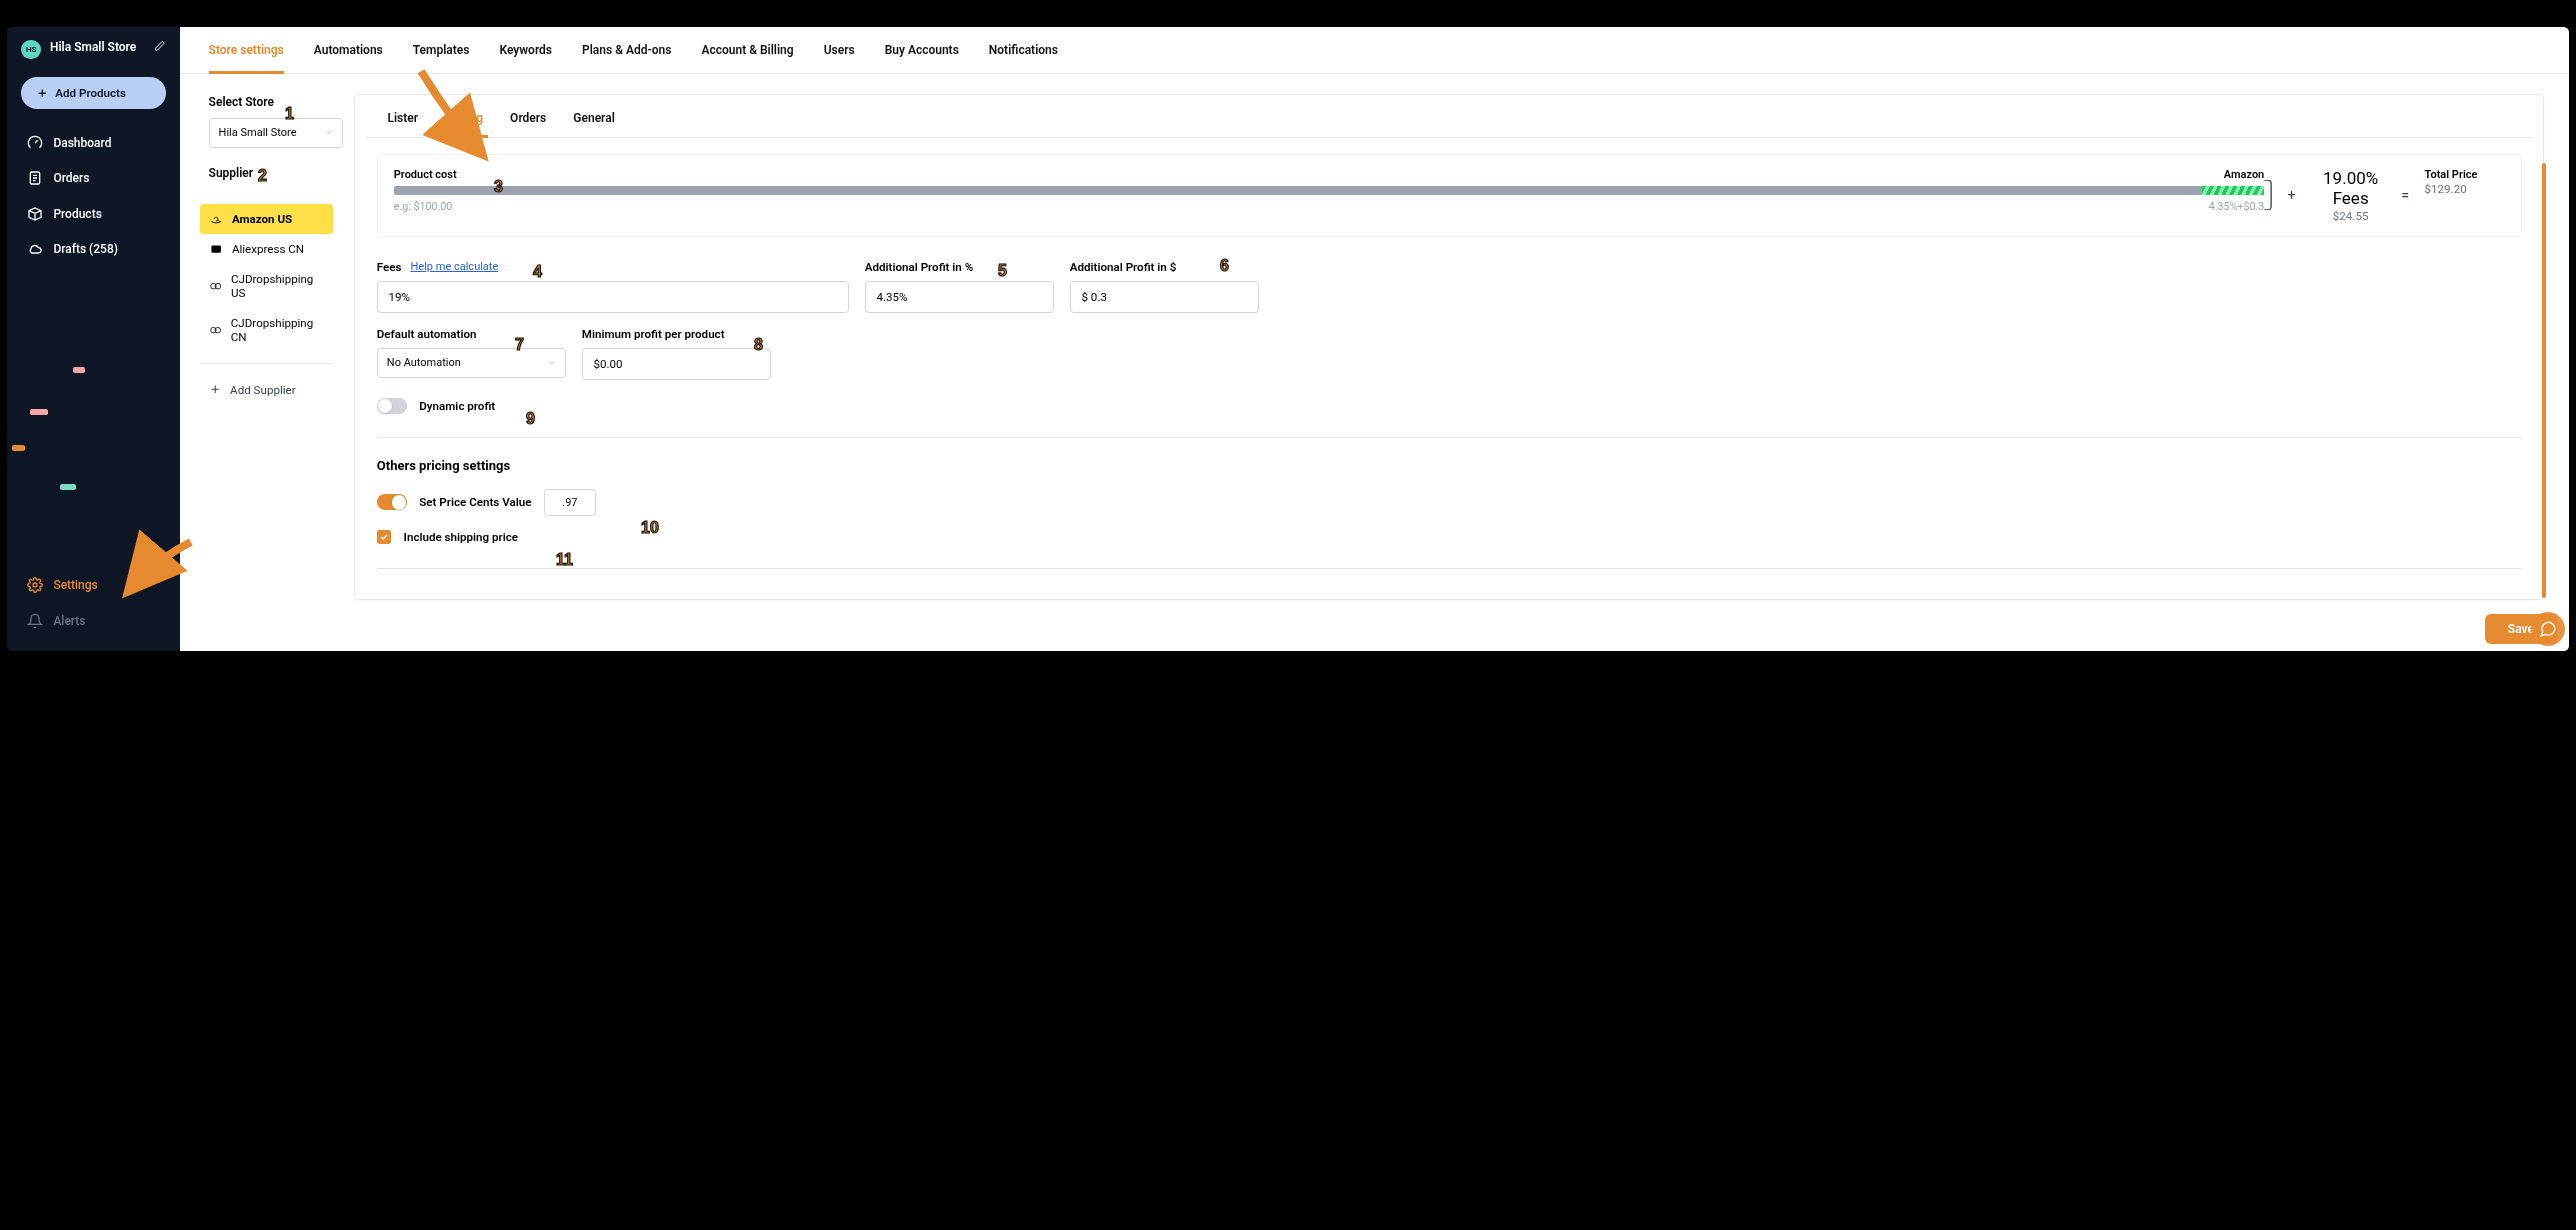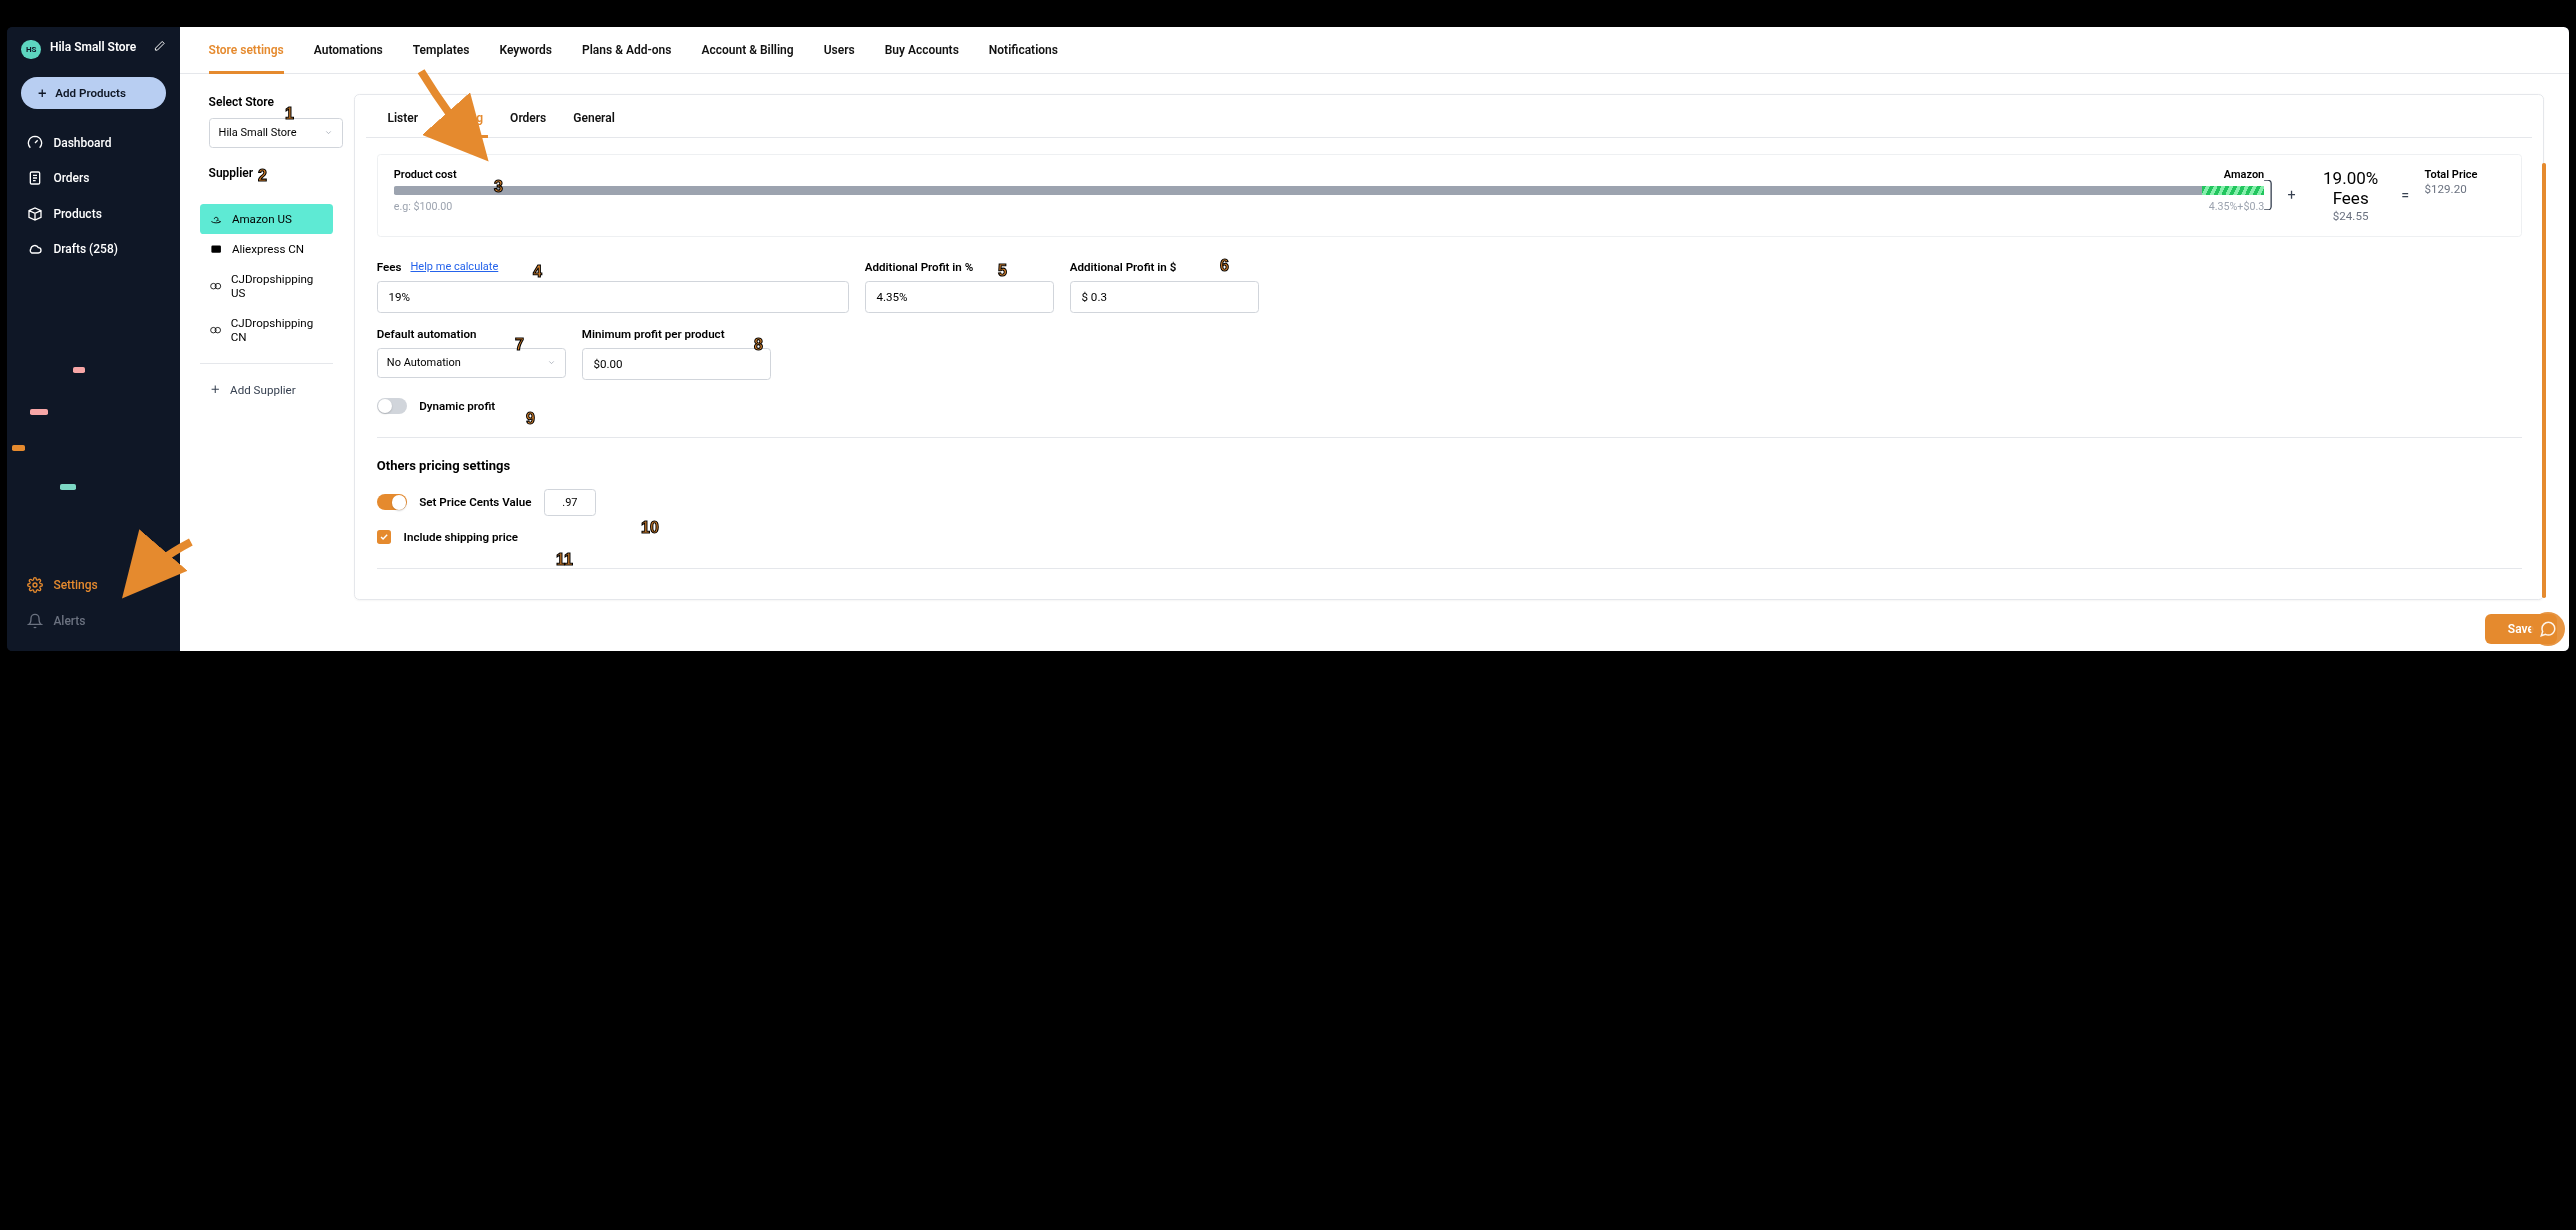--- a/index.html
+++ b/index.html
@@ -34,21 +34,21 @@
 
 .content-row { display: flex; flex: 1; overflow: hidden; }
 
 
 .left-col { width: 169px; padding: 21.4px 16px 21.4px 28.5px; }
 .left-label { font-size: 12px; font-weight: 600; margin-bottom: 9px; }
 .select-box { width: 134px; border: 0.9px solid #d1d5db; border-radius: 3.6px; padding: 7.1px 9px; font-size: 11px; display: flex; align-items: center; justify-content: space-between; cursor: pointer; margin-bottom: 18px; }
 .select-box svg { width: 9px; height: 9px; color: #9ca3af; }
 
 .supplier-item { display: flex; align-items: center; gap: 9px; padding: 8px 9px; font-size: 11.6px; border-radius: 3.6px; cursor: pointer; margin-left: -9px; }
-.supplier-item.active { background: #5eead4; font-weight: 400; margin-top: 24px; }
+.supplier-item.active { background: #fde047; font-weight: 700; margin-top: 24px; }
 .supplier-item svg { width: 14.3px; height: 14.3px; }
 .supplier-divider { border-top: 0.9px solid #e5e7eb; margin: 10.7px 0 10.7px -9px; }
 .add-supplier { display: flex; align-items: center; gap: 9px; padding: 8px 0; font-size: 11.6px; cursor: pointer; color: #374151; }
 
 
 .right-col { flex: 1; padding: 19.6px 25px 19.6px 5.3px; overflow-y: auto; position: relative; }
 .card { border: 0.9px solid #e5e7eb; border-radius: 5.3px; box-shadow: 0 0.9px 1.8px rgba(0,0,0,0.04); padding: 0 0 18px 0; margin-bottom: 18px; }
 .sub-tabs { display: flex; gap: 27px; padding: 16px 21.4px 0; border-bottom: 0.9px solid #e5e7eb; margin: 0 10.7px; }
 .sub-tab { font-size: 12px; font-weight: 600; padding-bottom: 12.5px; cursor: pointer; color: #111; position: relative; }
 .sub-tab.active { color: #e58a2e; }

